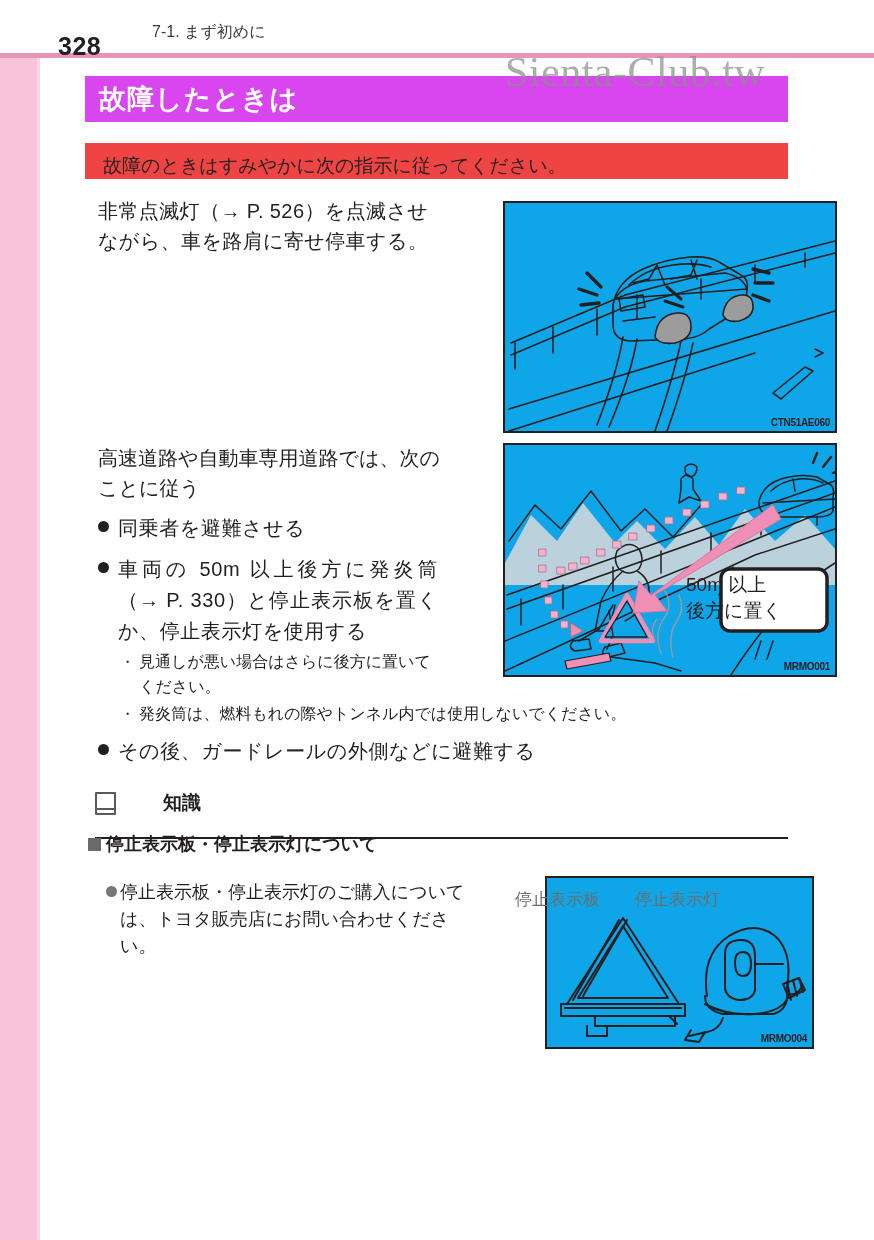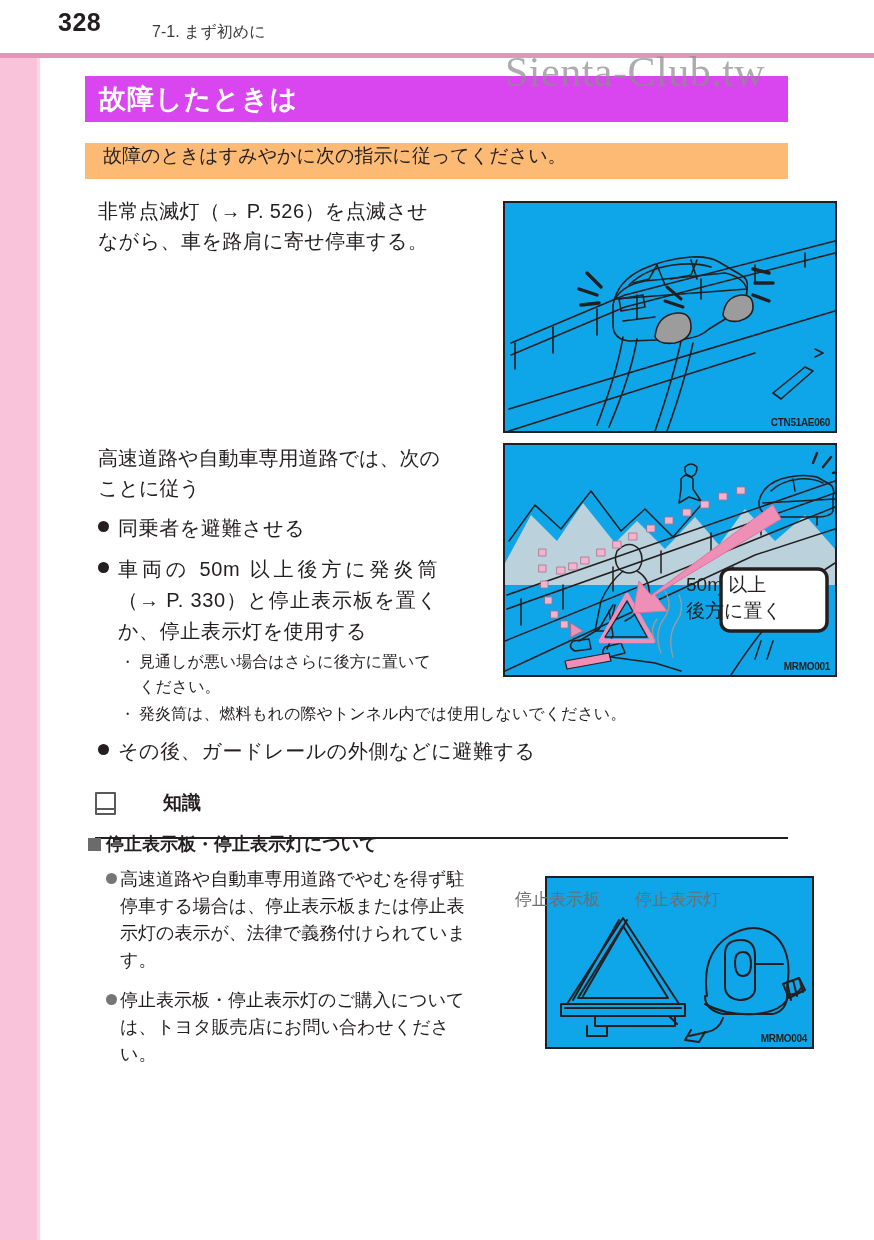--- a/index.html
+++ b/index.html
@@ -31,21 +31,21 @@
   }
   .top-rule {
     position: absolute;
     left: 0; top: 53px;
     width: 874px; height: 5px;
     background: #e993b8;
   }
 
   .page-number {
     position: absolute;
-    left: 58px; top: 8px;
+    left: 58px; top: 32px;
     font-size: 25px;
     font-weight: bold;
     letter-spacing: 0.5px;
     color: #231f20;
   }
   .section-label {
     position: absolute;
     left: 152px; top: 22px;
     font-size: 16px;
     color: #3a3a3a;
@@ -79,23 +79,23 @@
     font-size: 27px;
     font-weight: bold;
     margin-left: 14px;
     letter-spacing: 1px;
   }
 
   .subtitle-bar {
     position: absolute;
     left: 85px; top: 143px;
     width: 703px; height: 36px;
-    background: #fdba74;
-    display: flex;
-    align-items: flex-start;
+    background: #ef4444;
+    display: flex;
+    align-items: flex-end;
   }
   .subtitle-bar .subtitle-text {
     font-size: 19px;
     margin-left: 18px;
     color: #231f20;
   }
 
   
   .block {
     position: absolute;
@@ -434,24 +434,20 @@
   <span class="know-icon"></span>
   <span class="know-title">知識</span>
 </div>
 
 <div class="sub-head">
   <span class="sub-head-square"></span>
   <span class="sub-head-text">停止表示板・停止表示灯について</span>
 </div>
 
 <div class="block" style="left:106px; top:866px; width:370px;">
-  <div class="know-bullet">
-    <span class="know-dot"></span>
-    <span class="know-body" style="width:352px; display:inline-block;">高速道路や自動車専用道路でやむを得ず駐停車する場合は、停止表示板または停止表示灯の表示が、法律で義務付けられています。</span>
-  </div>
   <div class="know-bullet" style="margin-top:13px;">
     <span class="know-dot"></span>
     <span class="know-body" style="width:352px; display:inline-block;">停止表示板・停止表示灯のご購入については、トヨタ販売店にお問い合わせください。</span>
   </div>
 </div>
 
 <div class="figure-box" style="left:497px; top:876px; width:265px; height:169px;">
   <svg viewBox="0 0 265 169" width="265" height="169">
     <g fill="none" stroke="#231f20" stroke-width="2" stroke-linejoin="round" stroke-linecap="round">
 

